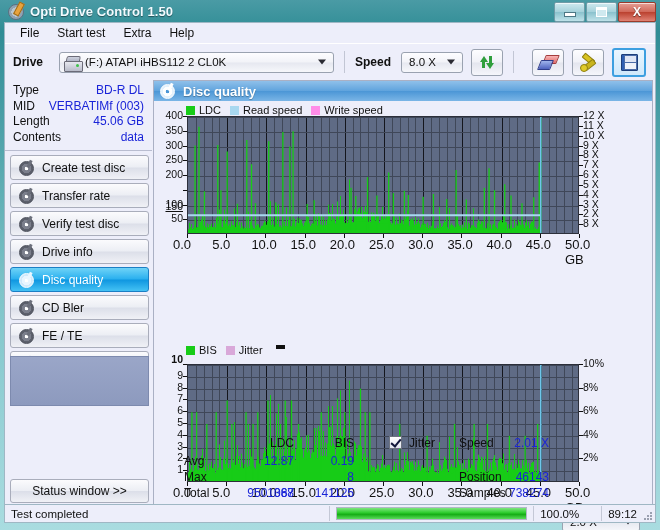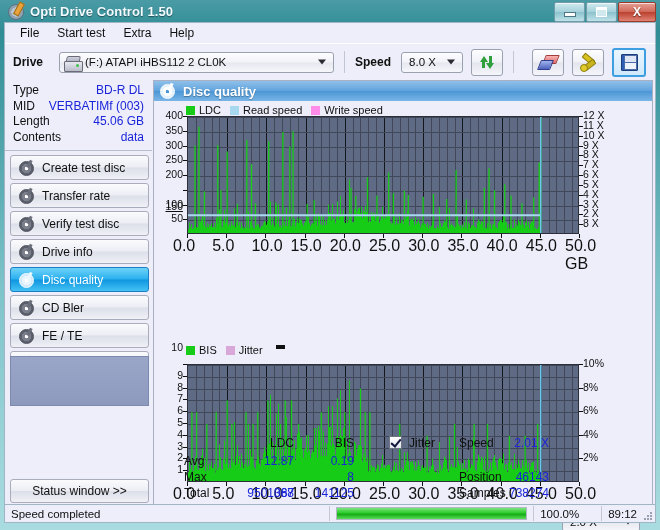--- a/index.html
+++ b/index.html
@@ -169,21 +169,21 @@
     border:1px solid #ffffff;}
   .hdr-ico .t{position:absolute;left:9px;top:-1px;width:3px;height:8px;background:#ffffff;transform:rotate(26deg);}
   .content-title{font-size:13px;font-weight:bold;color:#ffffff;text-shadow:0 1px 1px rgba(0,0,0,.3);}
   .legend{display:flex;align-items:center;gap:4px;font-size:11px;color:#101010;height:14px;padding-left:32px;}
   .legend .sw{width:9px;height:9px;display:inline-block;}
   .legend .lt{margin-right:5px;}
   .chart-wrap{position:relative;}
   .axis-l,.axis-r{position:absolute;font-size:10.5px;color:#101010;}
   .axis-l{text-align:right;}
   .axis-r{text-align:left;}
-  .xaxis{position:absolute;font-size:16px;color:#101010;}
+  .xaxis{position:absolute;font-size:13px;color:#101010;}
   .plot{position:absolute;background:#5f6b85;border:1px solid #2c2f3a;box-sizing:border-box;overflow:hidden;}
   .tickmark{position:absolute;background:#101010;}
   
   .stats{position:absolute;left:0;top:355px;width:498px;height:70px;font-size:12px;color:#101010;}
   .stats .lbl{position:absolute;color:#101010;}
   .stats .val{position:absolute;color:#1a24d8;text-align:right;}
   .chk{
     position:absolute;width:13px;height:13px;border:1px solid #6d7380;
     background:linear-gradient(to bottom,#ffffff,#e2e5ee);box-sizing:border-box;
   }
@@ -2084,21 +2084,21 @@
             <div class="axis-l" style="left: 15px; width: 14px; top: 335px;">5</div>
             <div class="tickmark" style="left: 29px; top: 342px; width: 4px; height: 1px;"></div>
             <div class="axis-l" style="left: 15px; width: 14px; top: 323.2px;">6</div>
             <div class="tickmark" style="left: 29px; top: 330.2px; width: 4px; height: 1px;"></div>
             <div class="axis-l" style="left: 15px; width: 14px; top: 311.4px;">7</div>
             <div class="tickmark" style="left: 29px; top: 318.4px; width: 4px; height: 1px;"></div>
             <div class="axis-l" style="left: 15px; width: 14px; top: 299.6px;">8</div>
             <div class="tickmark" style="left: 29px; top: 306.6px; width: 4px; height: 1px;"></div>
             <div class="axis-l" style="left: 15px; width: 14px; top: 287.8px;">9</div>
             <div class="tickmark" style="left: 29px; top: 294.8px; width: 4px; height: 1px;"></div>
-            <div class="axis-l" style="left: 15px; width: 14px; top: 260px;">10</div>
+            <div class="axis-l" style="left: 15px; width: 14px; top: 272px; font-weight: bold;">10</div>
             <div class="tickmark" style="left: 29px; top: 283px; width: 4px; height: 1px;"></div>
             <div class="axis-r" style="left: 429px; top: 370.4px;">2%</div>
             <div class="tickmark" style="left: 425px; top: 377.4px; width: 4px; height: 1px;"></div>
             <div class="axis-r" style="left: 429px; top: 346.8px;">4%</div>
             <div class="tickmark" style="left: 425px; top: 353.8px; width: 4px; height: 1px;"></div>
             <div class="axis-r" style="left: 429px; top: 323.2px;">6%</div>
             <div class="tickmark" style="left: 425px; top: 330.2px; width: 4px; height: 1px;"></div>
             <div class="axis-r" style="left: 429px; top: 299.6px;">8%</div>
             <div class="tickmark" style="left: 425px; top: 306.6px; width: 4px; height: 1px;"></div>
             <div class="axis-r" style="left: 429px; top: 276px;">10%</div>
@@ -2157,21 +2157,21 @@
         <div class="combo" id="speed-combo2">
           <span>2.0 X</span>
           <span class="arrow"></span>
         </div>
 
       </div>
     </div>
   </div>
 
   <div class="statusbar">
-    <div class="sb-cell" style="width:340px;">Speed completed</div>
+    <div class="sb-cell" style="width:340px;">Test completed</div>
     <div class="sb-div"></div>
     <div class="progress">
       <div class="bar"></div>
     </div>
     <div class="sb-div"></div>
     <div class="sb-cell" style="width:60px;">100.0%</div>
     <div class="sb-div"></div>
     <div class="sb-cell" style="flex:1;justify-content:flex-end;padding-right:18px;">89:12</div>
     <div class="grip">
       <i style="right:0;bottom:0"></i>

